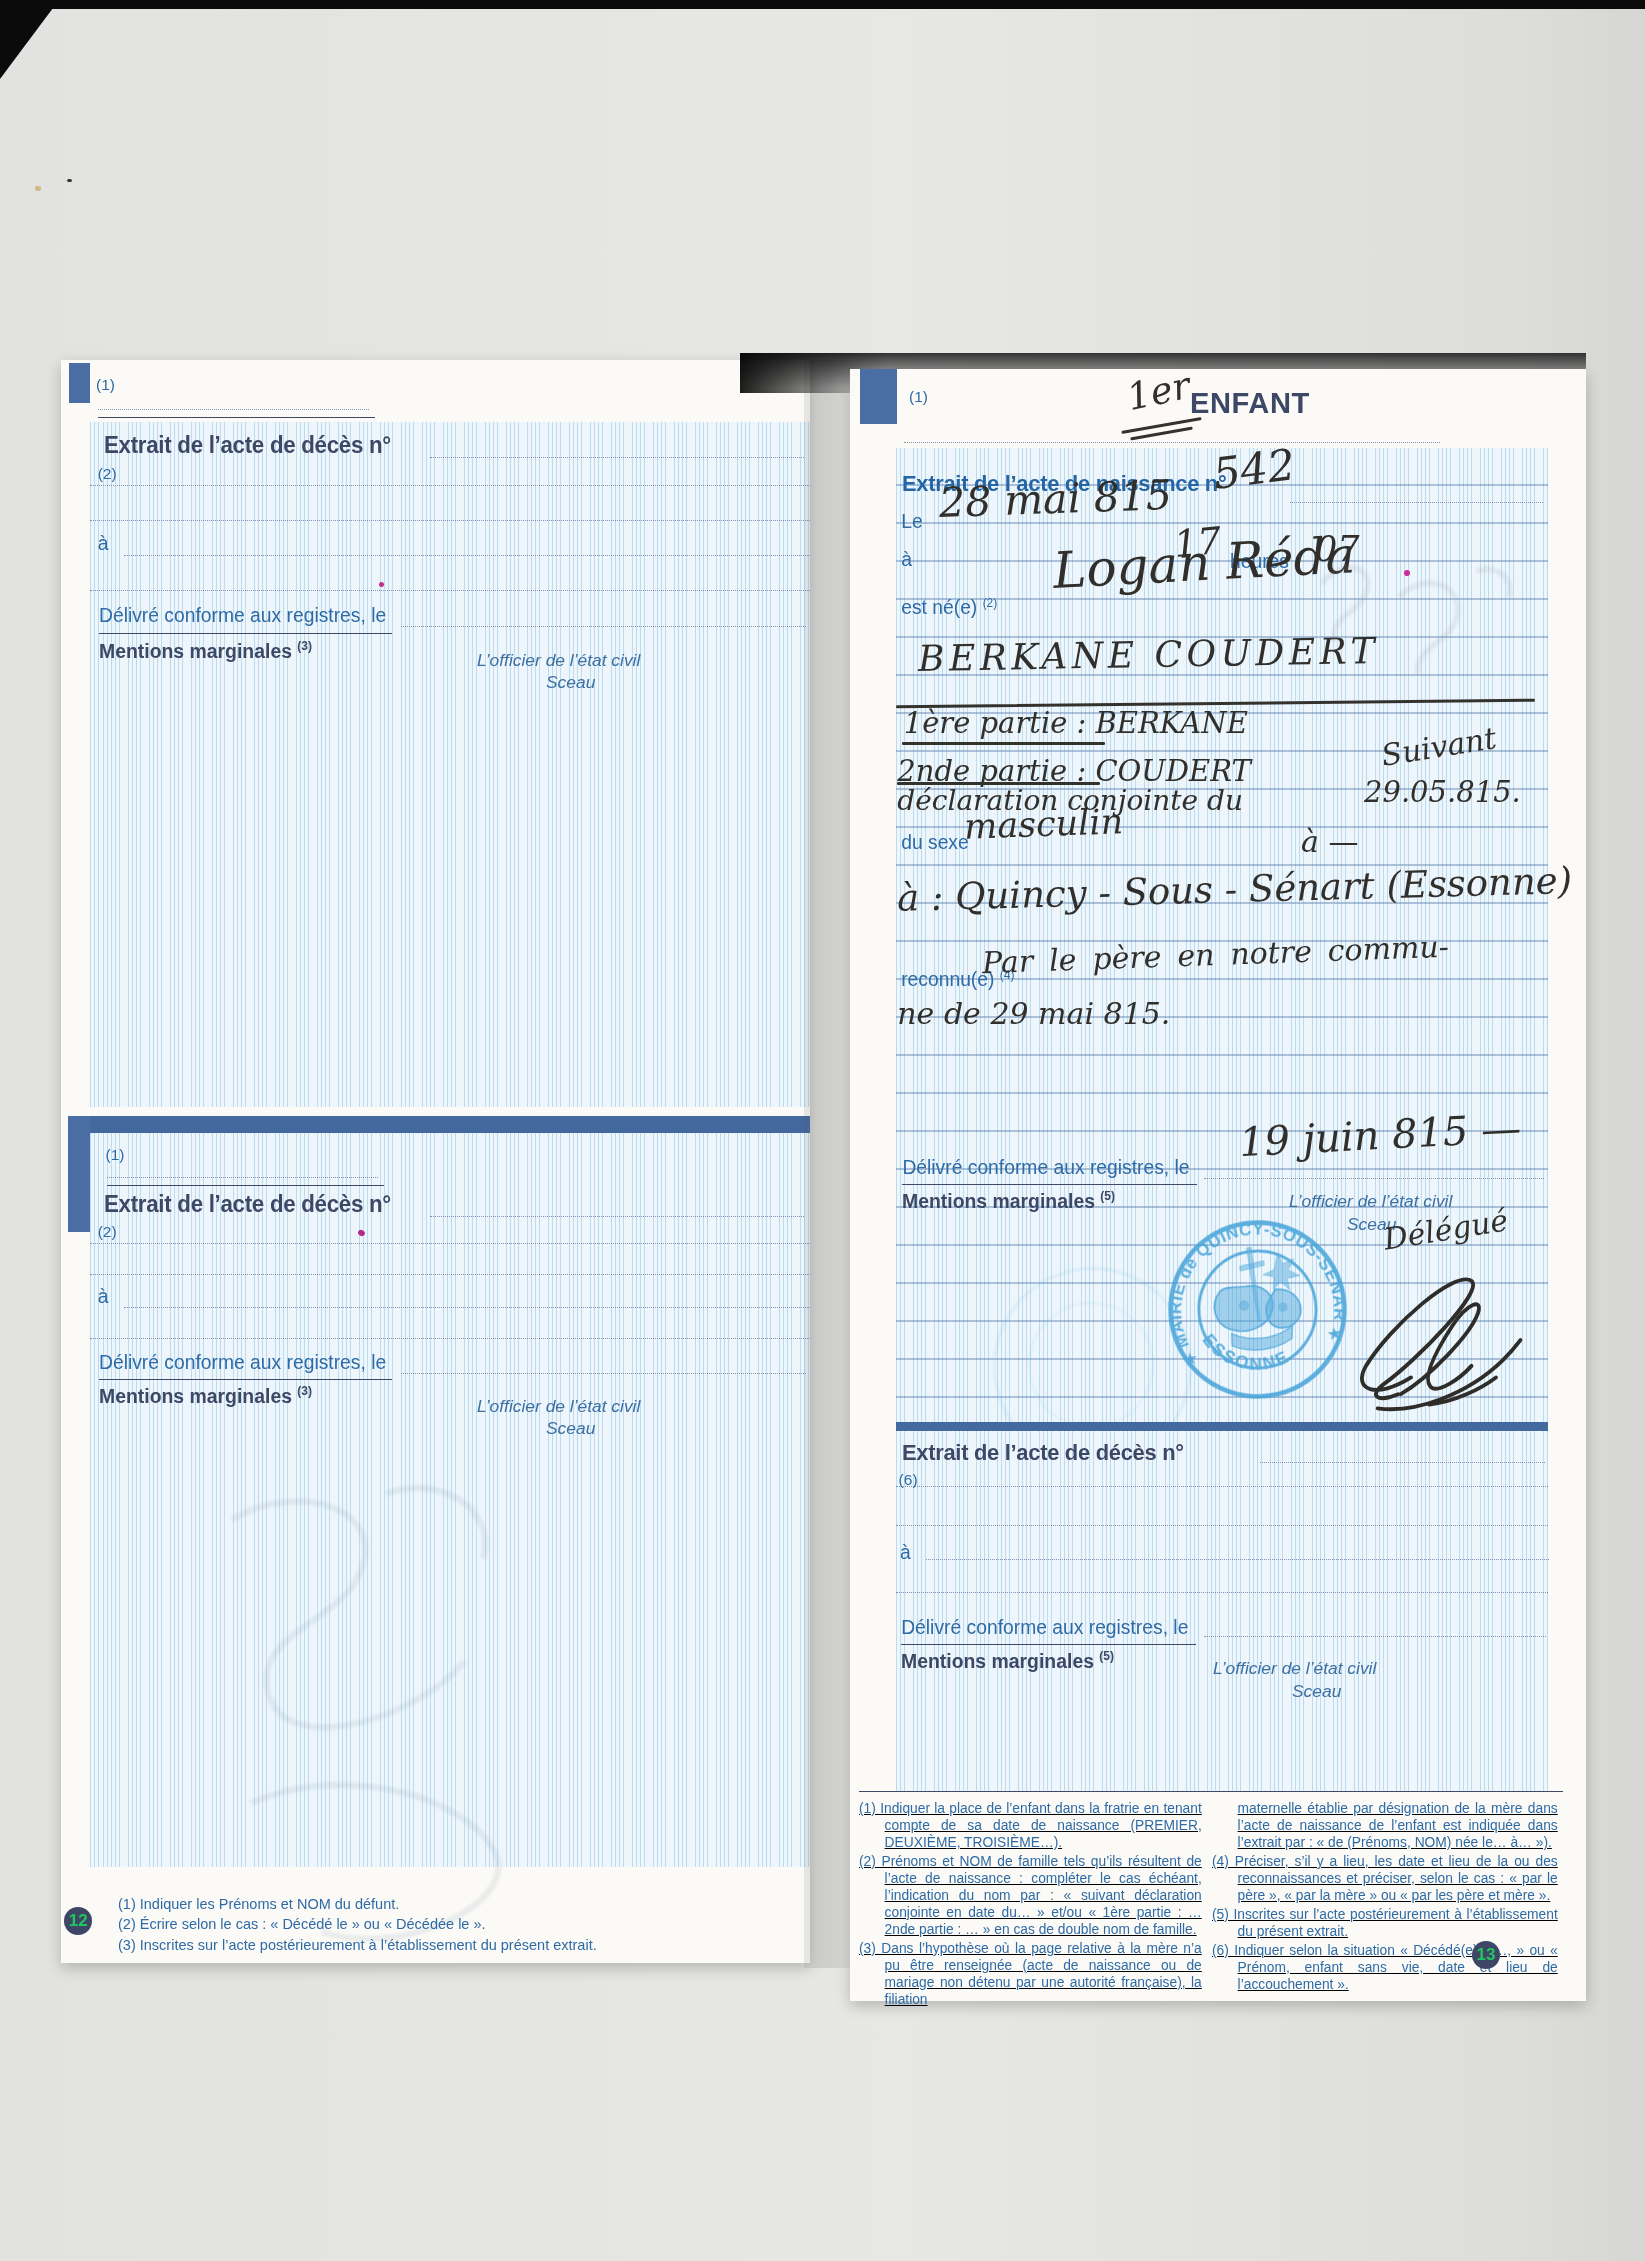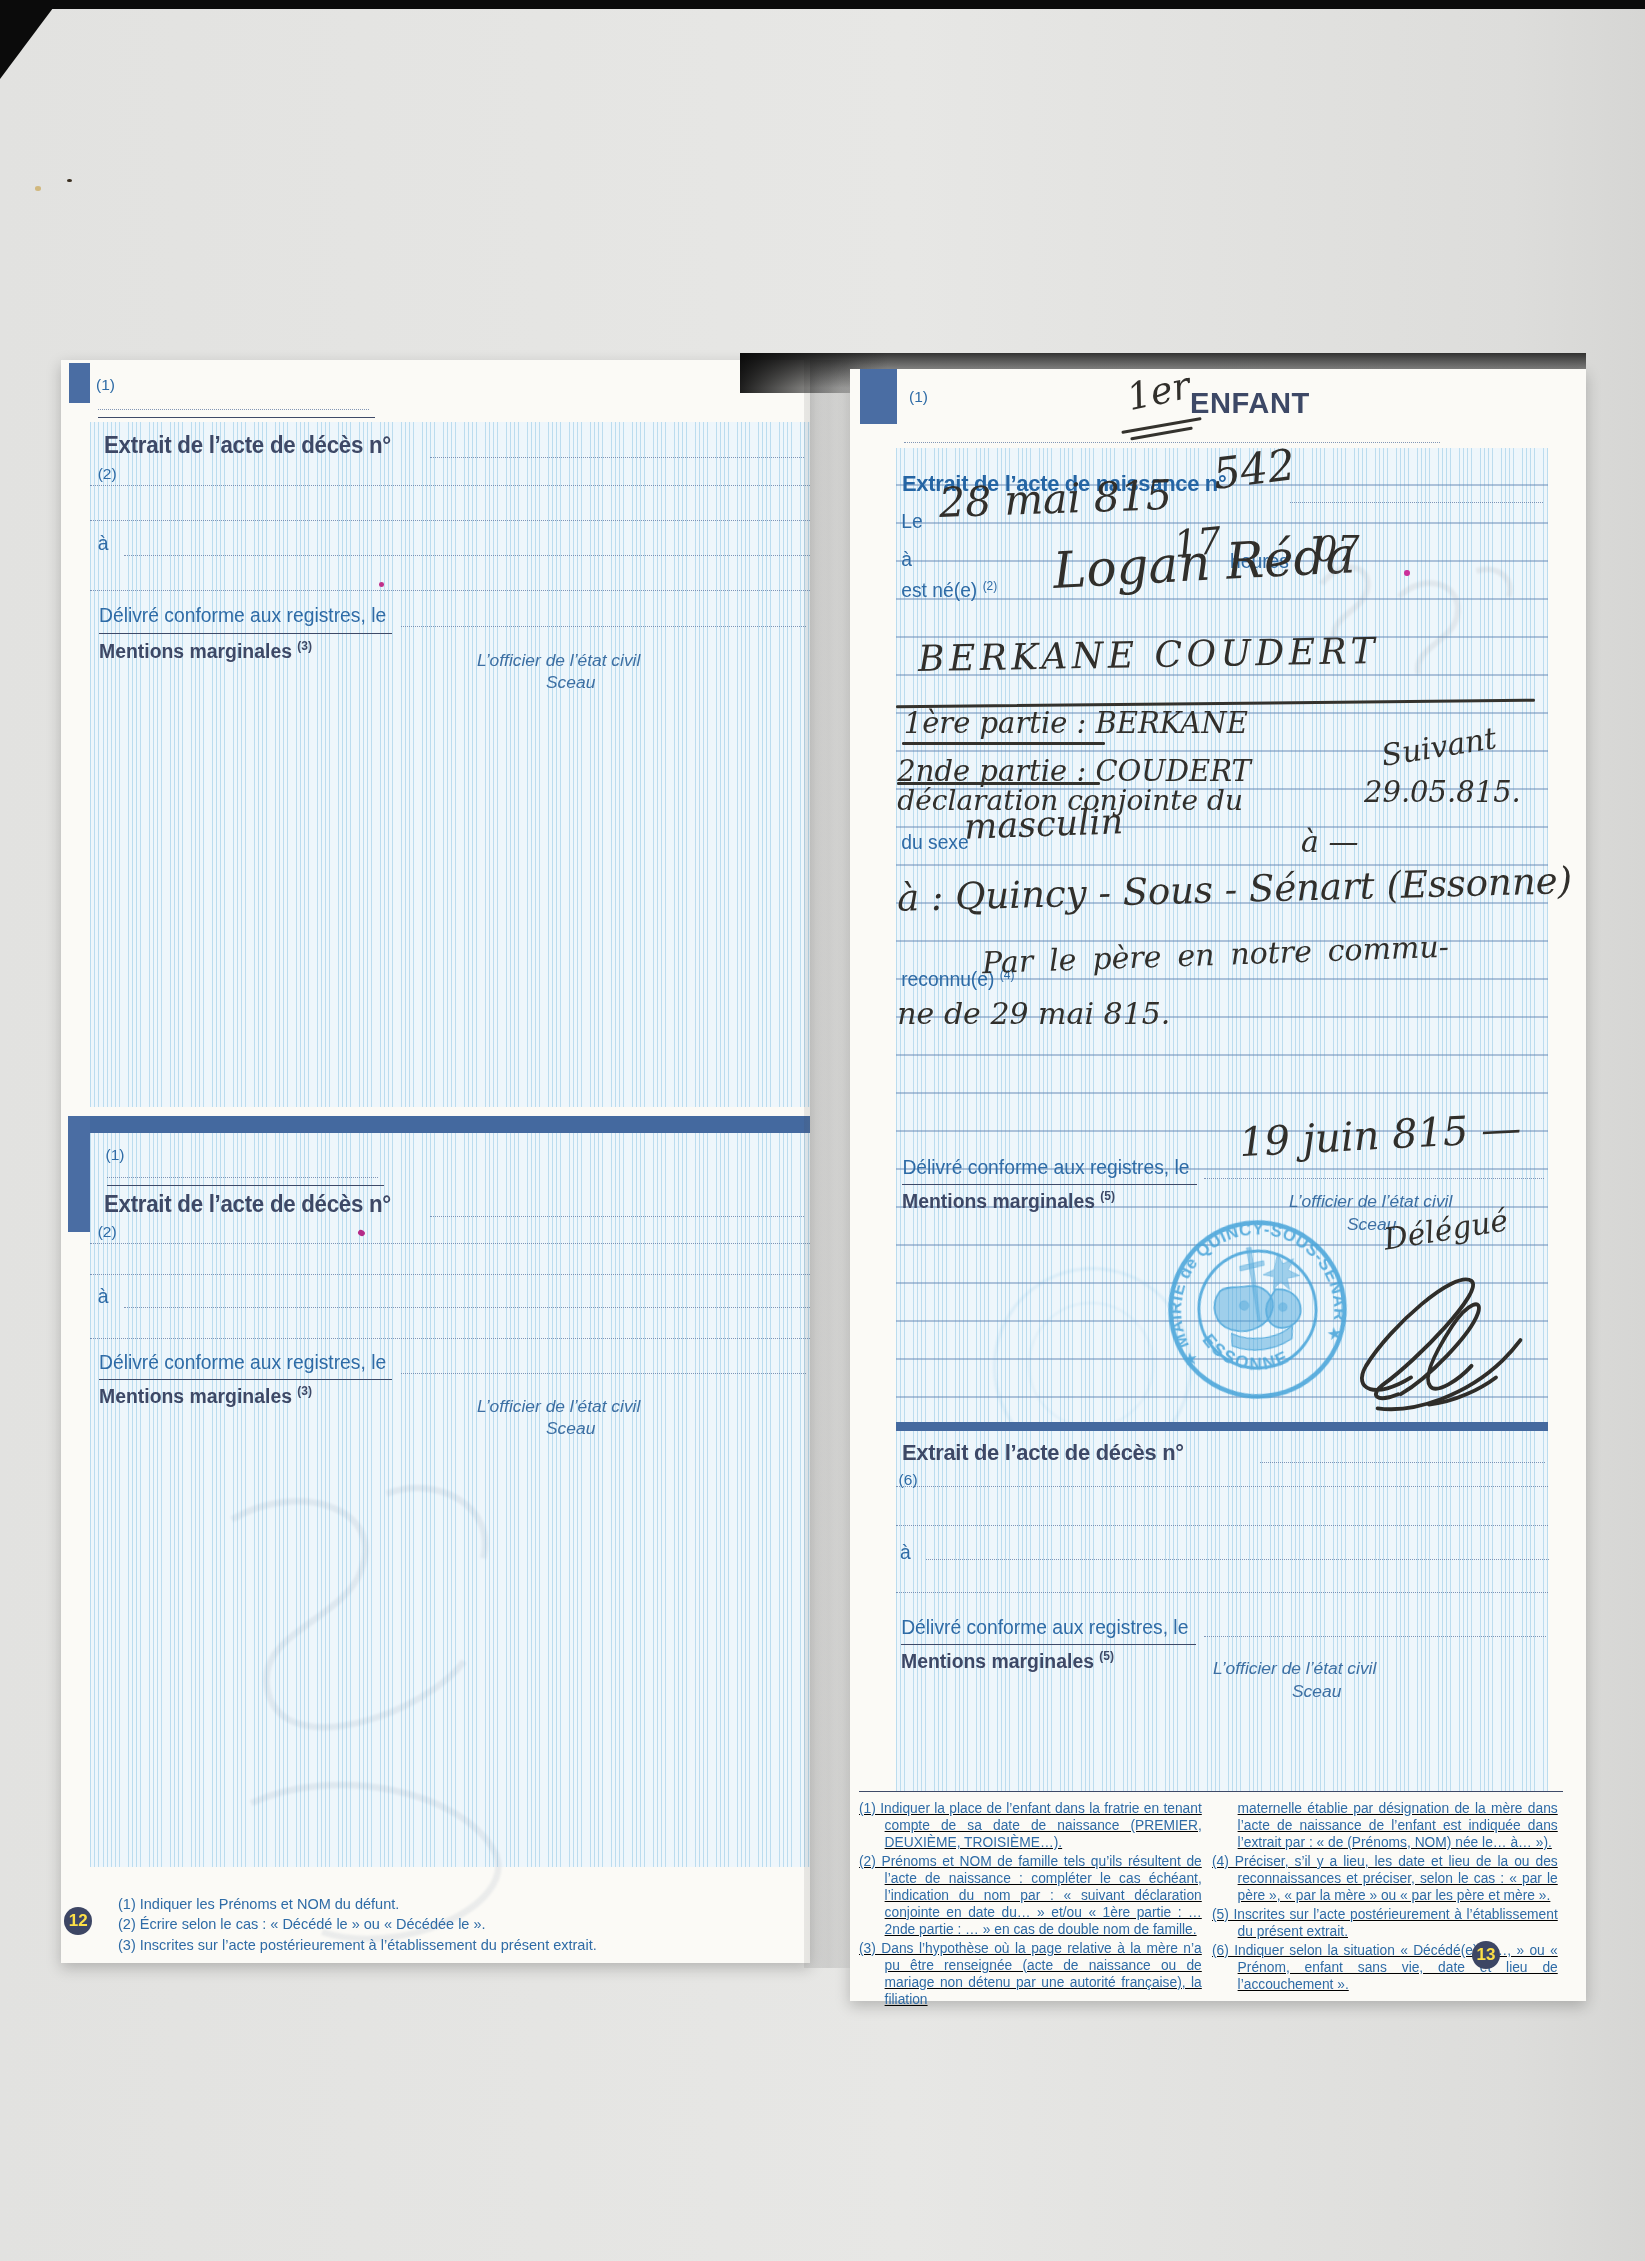--- a/index.html
+++ b/index.html
@@ -22,21 +22,21 @@
   .hd{position:absolute;color:#3d4866;font-weight:bold;font-size:23px;letter-spacing:-0.3px;white-space:nowrap;transform:scaleX(.97);transform-origin:left;}
   .hdblue{color:#2565a4;}
   .it{position:absolute;color:#3c6fa3;font-style:italic;font-size:17.4px;white-space:nowrap;}
   .mm{position:absolute;color:#3d4866;font-weight:bold;font-size:20px;white-space:nowrap;transform:scaleX(.97);transform-origin:left;}
   .sup{font-size:.62em;vertical-align:super;}
   .hw{position:absolute;color:#312f2b;font-family:"DejaVu Serif",serif;font-style:italic;white-space:nowrap;}
   .hwline{position:absolute;background:#34322d;border-radius:1.3px;}
   .fnp{color:#2e6ba6;font-size:14px;line-height:17px;padding-left:26px;text-indent:-26px;margin-bottom:1.9px;text-align:justify;transform:scaleX(.985);transform-origin:left;}
   .fncol{position:absolute;text-decoration:underline;}
   .fnl{position:absolute;color:#2e6ba6;font-size:14.5px;white-space:nowrap;margin-top:12px;}
-  .badge{position:absolute;width:28px;height:28px;border-radius:50%;background:#3d4664;color:#fde047;
+  .badge{position:absolute;width:28px;height:28px;border-radius:50%;background:#3d4664;color:#22c55e;
          font-weight:bold;font-size:17px;line-height:28px;text-align:center;}
   .speck{position:absolute;border-radius:50%;}
   .ghost{position:absolute;opacity:.13;filter:blur(1px);}
 </style>
 </head>
 <body>
 
 <div id="scan">
 
   <div class="abs" style="left:0;top:0;width:1645px;height:9px;background:#0b0b0b;"></div>
@@ -130,21 +130,21 @@
       <div class="dotrule" style="left:394px;top:54px;width:253px;"></div>
 
       <div class="lbl" style="left:5.2px;top:63px;">Le</div>
       <div class="hw" style="left:43px;top:27px;font-size:41px;transform:rotate(-2deg);">28 mai 815</div>
 
       <div class="lbl" style="left:5.2px;top:101px;">à</div>
       <div class="hw" style="left:278px;top:73px;font-size:37px;transform:rotate(-5deg);">17</div>
       <div class="lbl" style="left:334px;top:103px;">heures</div>
       <div class="hw" style="left:419px;top:81px;font-size:35px;">07</div>
 
-      <div class="lbl" style="left:5.2px;top:131px;"><span>est né(e)</span> <span class="sup">(2)</span></div>
+      <div class="lbl" style="left:5.2px;top:148px;"><span>est né(e)</span> <span class="sup">(2)</span></div>
       <div class="hw" style="left:157px;top:86px;font-size:50px;transform:rotate(-3deg);">Logan Réda</div>
 
       <div class="hw" style="left:22px;top:186px;font-size:36px;letter-spacing:4.5px;transform:rotate(-1deg);">BERKANE COUDERT</div>
       <div class="hwline" style="left:0;top:254px;width:639px;height:3.2px;transform:rotate(-.6deg);"></div>
       <div class="hw" style="left:7.7px;top:258px;font-size:29px;">1ère partie : BERKANE</div>
       <div class="hwline" style="left:6.4px;top:294px;width:203px;height:2.6px;"></div>
       <div class="hw" style="left:1.3px;top:306px;font-size:29px;">2nde partie : COUDERT</div>
       <div class="hw" style="left:485px;top:281px;font-size:30px;transform:rotate(-9deg);">Suivant</div>
       <div class="hwline" style="left:1.3px;top:334px;width:203px;height:2.6px;"></div>
       <div class="hw" style="left:1.3px;top:336px;font-size:28px;">déclaration conjointe du</div>

